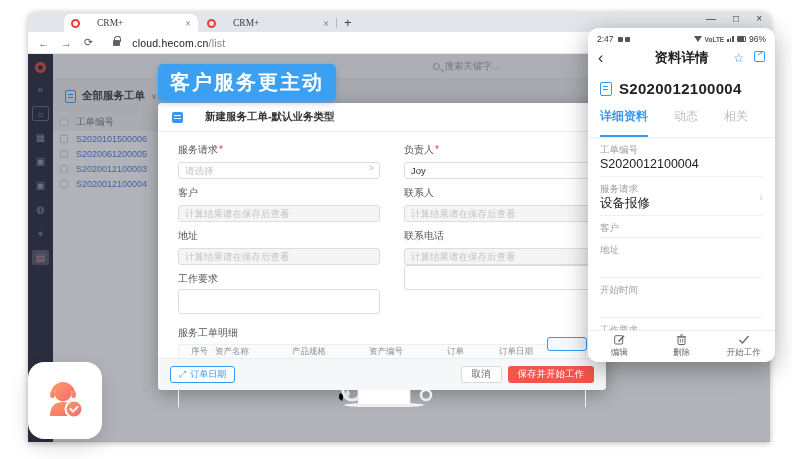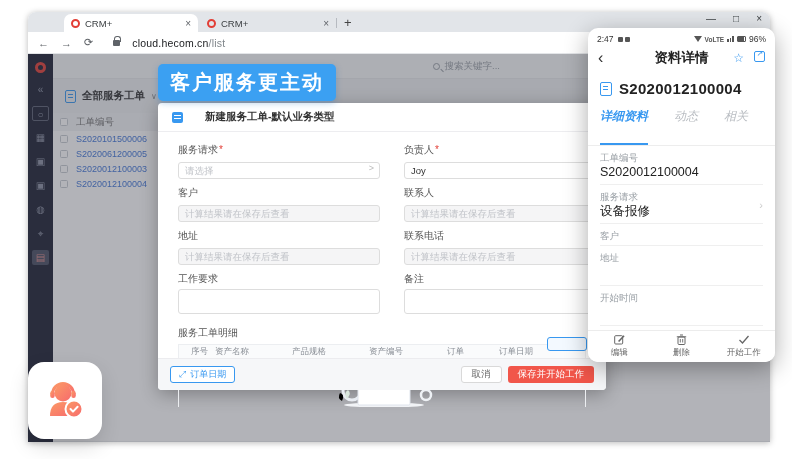--- a/index.html
+++ b/index.html
@@ -4,22 +4,22 @@
 <style>
   * { margin:0; padding:0; box-sizing:border-box; }
   html,body { background:#fff; }
   body { font-family:"Liberation Sans","DejaVu Sans",sans-serif; }
   #stage { position:relative; width:792px; height:459px; background:#fff; overflow:hidden; }
 
   
   #browser { position:absolute; left:28px; top:12px; width:742px; height:430px;
              border-radius:8px 8px 0 0; box-shadow:0 1px 6px rgba(0,0,0,.28); background:#fff; }
   .tabstrip { position:absolute; left:0; top:0; width:100%; height:20px; background:#e2e5e9; border-radius:8px 8px 0 0; }
-  .tab { position:absolute; top:2px; height:18px; display:flex; align-items:center; gap:5px;
-         padding:0 7px; font-size:9.5px; color:#3c4043; }
+  .tab { position:absolute; top:2px; height:18px; display:flex; align-items:center; gap:17px;
+         padding:0 7px; font-size:9.5px; color:#3c4043;font-family:Liberation Serif, serif; }
   .tab.active { background:#fff; border-radius:7px 7px 0 0; }
   .tab .fav { width:9px; height:9px; border:2.5px solid #e23e36; border-radius:50%; flex:none; }
   .tab .tlabel { flex:1; }
   .tab .tclose { color:#5f6368; font-size:10px; }
   .newtab { position:absolute; top:3px; left:316px; font-size:13px; color:#444; }
   .tabsep { position:absolute; top:6px; left:308px; width:1px; height:10px; background:#b6bac0; }
   .winctl { position:absolute; top:1px; right:8px; display:flex; gap:17px; font-size:10px; color:#3c4043; }
   .addressbar { position:absolute; left:0; top:20px; width:100%; height:22px; background:#fff;
                 border-bottom:1px solid #e3e5e8; display:flex; align-items:center; gap:12px; padding:0 10px; }
   .navico { color:#5f6368; font-size:11px; }
@@ -122,21 +122,21 @@
   .pback { font-size:16px; color:#333; line-height:20px; }
   .ptitle { position:absolute; left:0; right:0; text-align:center; font-size:13.5px; font-weight:bold; color:#222; }
   .pnav-r { margin-left:auto; display:flex; gap:10px; z-index:2; }
   .pstar { color:#3898f0; font-size:12px; }
   .pshare { width:11px; height:11px; border:1.3px solid #3898f0; border-radius:2px; position:relative; }
   .pshare:after { content:"↗"; position:absolute; left:1.5px; top:-3px; color:#3898f0; font-size:8px; }
   .pid { display:flex; align-items:center; gap:7px; padding:10px 12px 2px; }
   .pid .doc-ic { width:12px; height:14px; }
   .pidtext { font-size:15px; font-weight:bold; color:#222; letter-spacing:.3px; }
   .ptabs { display:flex; margin-top:9px; border-bottom:1px solid #ededed; padding:0 12px; gap:26px; }
-  .ptab { font-size:12px; color:#b9bdc2; padding-bottom:18px;font-style:italic; }
+  .ptab { font-size:12px; color:#b9bdc2; padding-bottom:10px; }
   .ptab.on { color:#3898f0; font-weight:bold; border-bottom:2px solid #3898f0; }
   .pfields { padding:0 12px; }
   .pf { border-bottom:1px solid #efefef; padding:6px 0 4px; position:relative; }
   .pf .pl { font-size:9.5px; color:#9aa0a6; line-height:11px; }
   .pf .pv { font-size:12.5px; color:#222; line-height:15px; margin-top:2px; }
   .pf.noval .pv { height:16px; }
   .pf .pchev { position:absolute; right:0; top:14px; color:#ccc; font-size:11px; }
   .ptoolbar { position:absolute; left:0; bottom:0; width:100%; height:32px; background:#fff;
               border-top:1px solid #ececec; display:flex; }
   .pt-item { flex:1; display:flex; flex-direction:column; align-items:center; justify-content:center; gap:2px;
@@ -269,21 +269,20 @@
         </div>
         <div>
           <div class="flabel">联系电话</div>
           <input class="finput" disabled="" placeholder="计算结果请在保存后查看" style="">
         </div>
         <div>
           <div class="flabel">工作要求</div>
           <textarea class="ftext" style=""></textarea>
         </div>
         <div>
-          <div class="flabel">备注</div>
           <textarea class="ftext" style=""></textarea>
         </div>
       </div>
       <div class="dlabel">服务工单明细</div>
       <div class="dtable">
         <div class="dhead">
           <span style="width:36px;padding-left:12px;">序号</span>
           <span style="width:77px;">资产名称</span>
           <span style="width:77px;">产品规格</span>
           <span style="width:78px;">资产编号</span>

